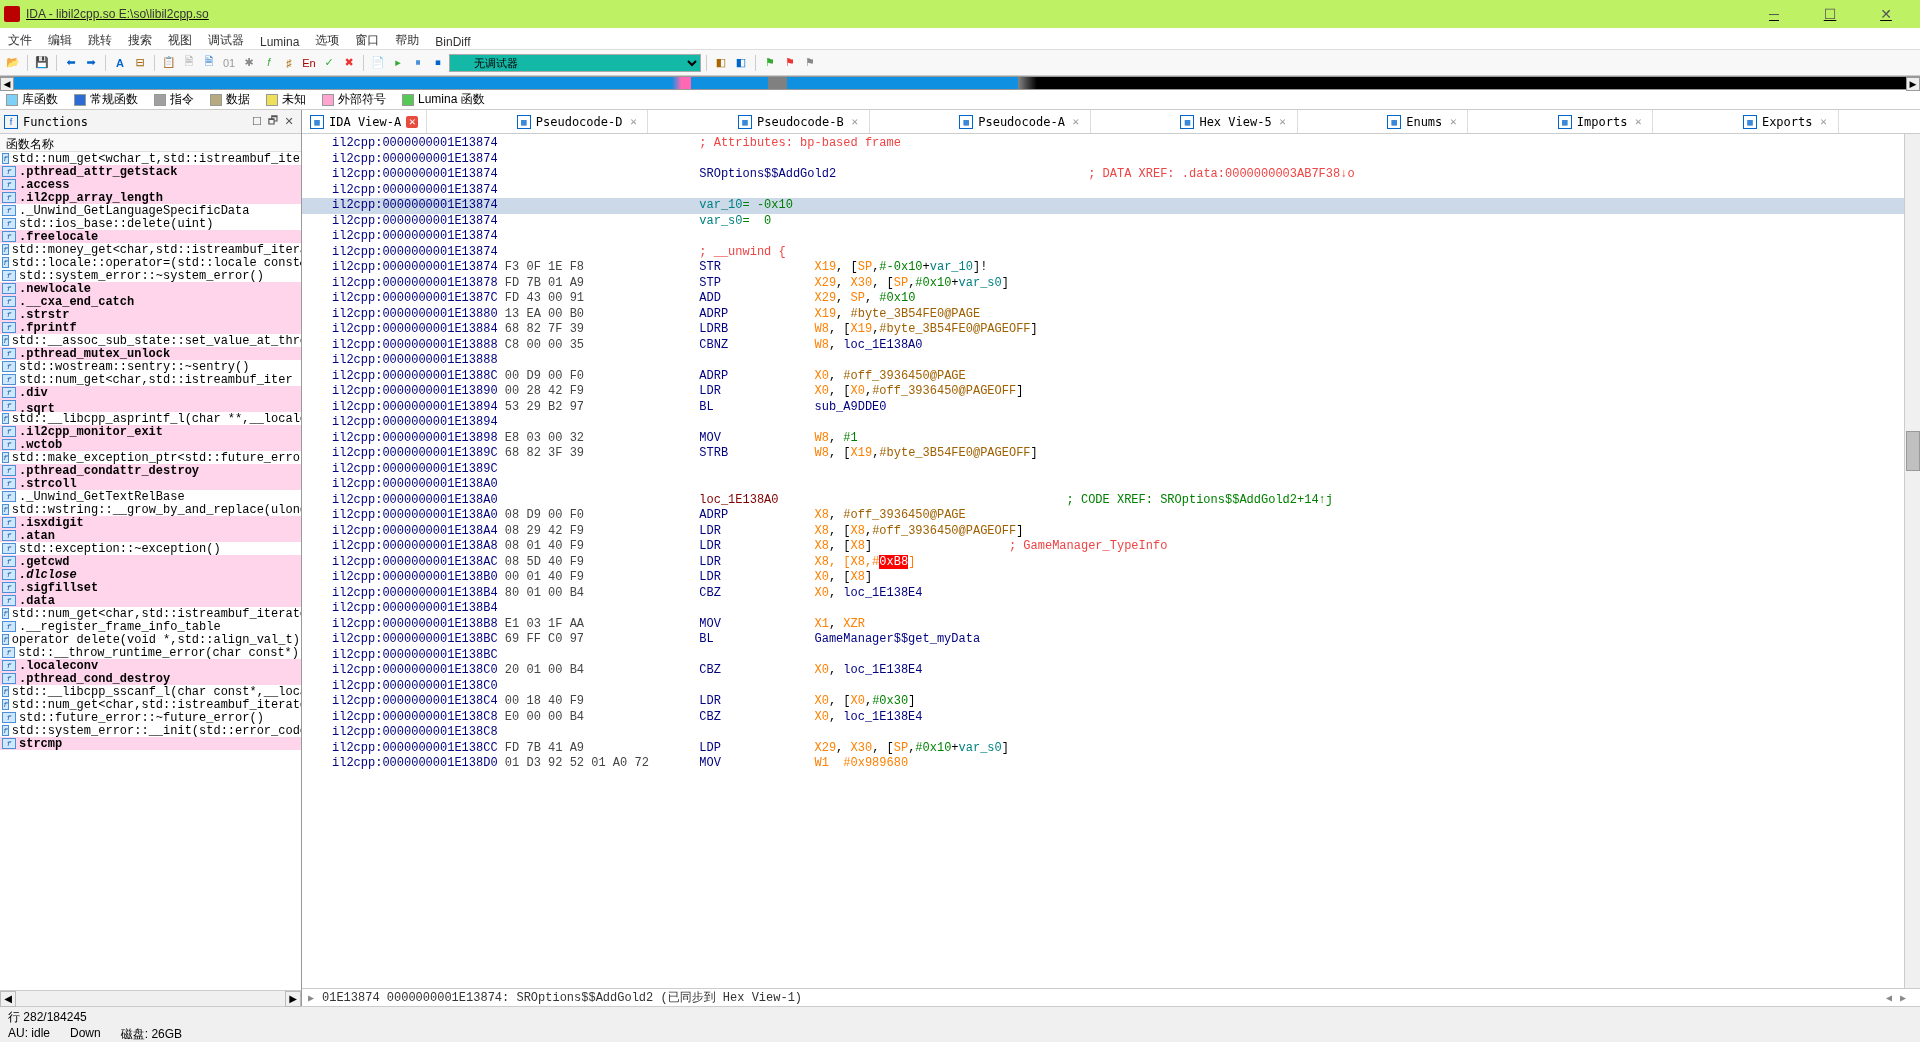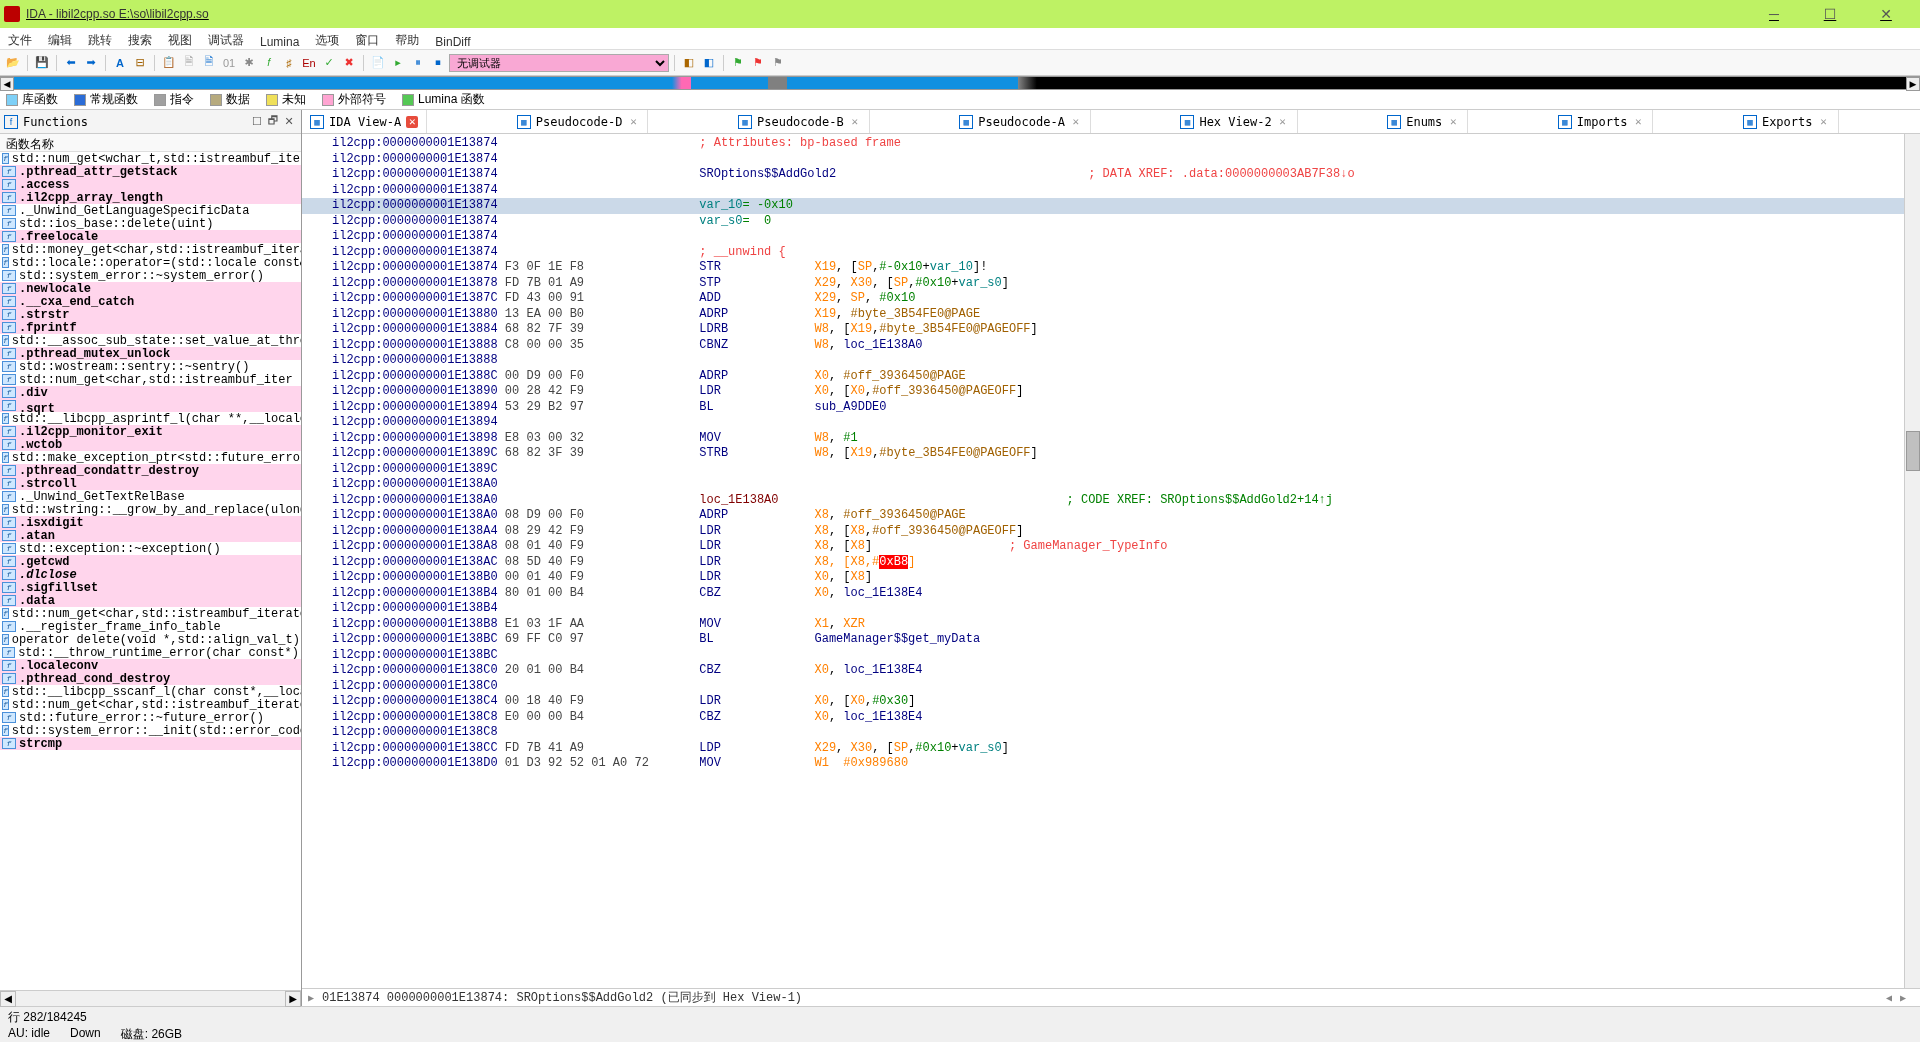--- a/index.html
+++ b/index.html
@@ -7,21 +7,21 @@
 .titlebar { height:28px; background:#bef264; display:flex; align-items:center; padding:0 4px;text-decoration:underline; }
 .titlebar .icon { width:16px; height:16px; background:#b00; border-radius:2px; margin-right:6px; }
 .titlebar .title { flex:1; color:#333; }
 .winbtns { display:flex; gap:16px; padding-right:10px; }
 .winbtn { width:40px; text-align:center; color:#555; cursor:pointer; font-size:14px; }
 .menubar { height:22px; background:#fff; display:flex; align-items:flex-end; padding:0 8px; gap:16px; border-bottom:1px solid #ddd; }
 .menubar span { color:#333; cursor:pointer; }
 .toolbar { height:26px; background:#f8f8f8; display:flex; align-items:center; padding:0 4px; gap:2px; border-bottom:1px solid #ccc; }
 .tbtn { width:18px; height:18px; display:inline-flex; align-items:center; justify-content:center; font-size:11px; color:#555; cursor:pointer; }
 .tsep { width:1px; height:16px; background:#ccc; margin:0 3px; }
-.dbg-select { height:18px; width:220px; border:1px solid #aaa; font-size:11px; padding:0 3px; background:#f9a8d4; }
+.dbg-select { height:18px; width:252px; border:1px solid #aaa; font-size:11px; padding:0 20px; background:#14b8a6; }
 .navstrip { height:14px; background:linear-gradient(to right,#1090e0 0%,#1090e0 35%,#ff69b4 35.5%,#ff69b4 36%,#1090e0 36%,#1090e0 40%,#808080 40%,#808080 41%,#1090e0 41%,#1090e0 53%,#888 53%,#000 54%,#000 100%); border-top:1px solid #999; border-bottom:1px solid #999; position:relative; }
 .navstrip .navarr { position:absolute; width:14px; height:14px; background:#eee; border:1px solid #999; top:0; font-size:9px; text-align:center; line-height:12px; }
 .legend { height:20px; background:#fff; display:flex; align-items:center; padding:0 6px; gap:16px; border-bottom:1px solid #ccc; }
 .legbox { width:12px; height:12px; display:inline-block; margin-right:4px; vertical-align:middle; border:1px solid #999; }
 .main { display:flex; height:calc(100vh - 28px - 22px - 26px - 14px - 20px - 18px - 18px); }
 .left { width:302px; border-right:1px solid #999; display:flex; flex-direction:column; background:#fff; }
 .panel-hdr { height:24px; background:#f4f4f4; border-bottom:1px solid #ccc; display:flex; align-items:center; padding:0 4px; }
 .panel-hdr .picon { width:14px; height:14px; border:1px solid #06c; margin-right:5px; color:#06c; font-size:9px; text-align:center; line-height:12px; }
 .panel-hdr .ptitle { flex:1; font-family:monospace; }
 .panel-hdr .pbtn { width:16px; text-align:center; color:#555; cursor:pointer; font-size:11px; }
@@ -361,21 +361,21 @@
         </div>
         <div class="tab spacer"></div>
         <div class="tab">
           <span class="ticon">▦</span>
           <span>Pseudocode-A</span>
           <span class="tx">✕</span>
         </div>
         <div class="tab spacer"></div>
         <div class="tab">
           <span class="ticon">▦</span>
-          <span>Hex View-2</span>
+          <span>Hex View-5</span>
           <span class="tx">✕</span>
         </div>
         <div class="tab spacer"></div>
         <div class="tab">
           <span class="ticon">▦</span>
           <span>Enums</span>
           <span class="tx">✕</span>
         </div>
         <div class="tab spacer"></div>
         <div class="tab">

